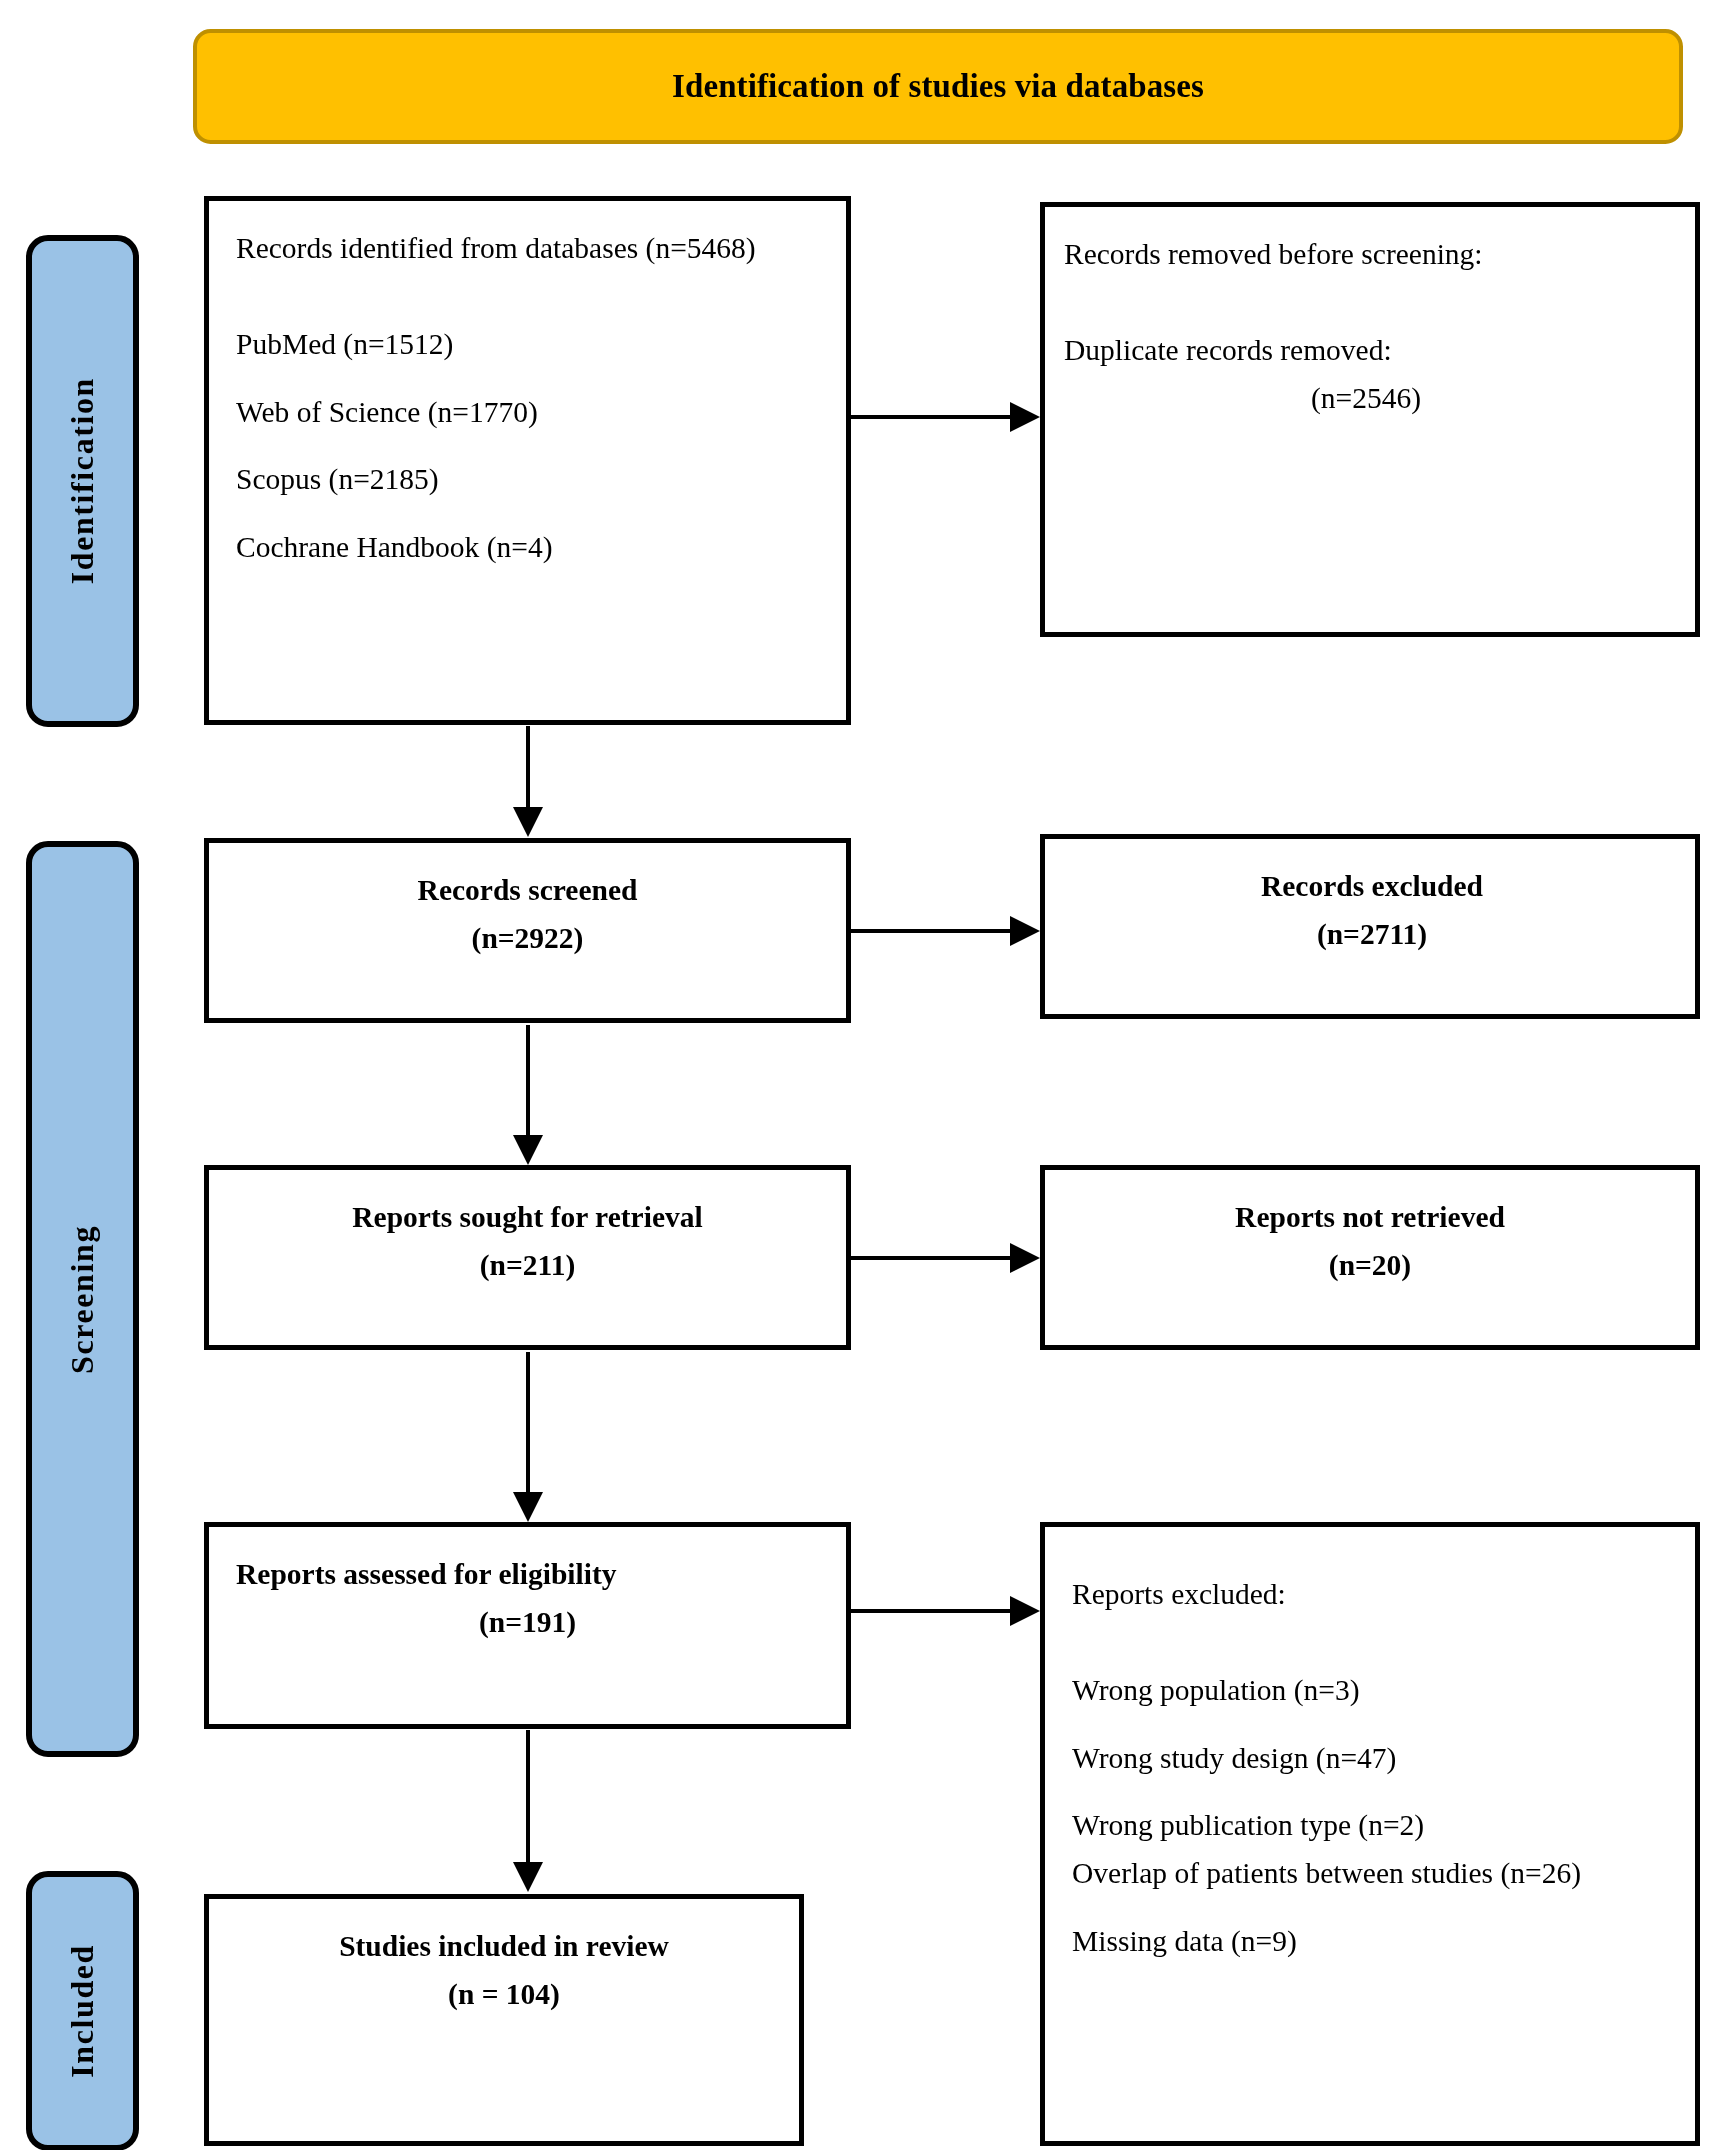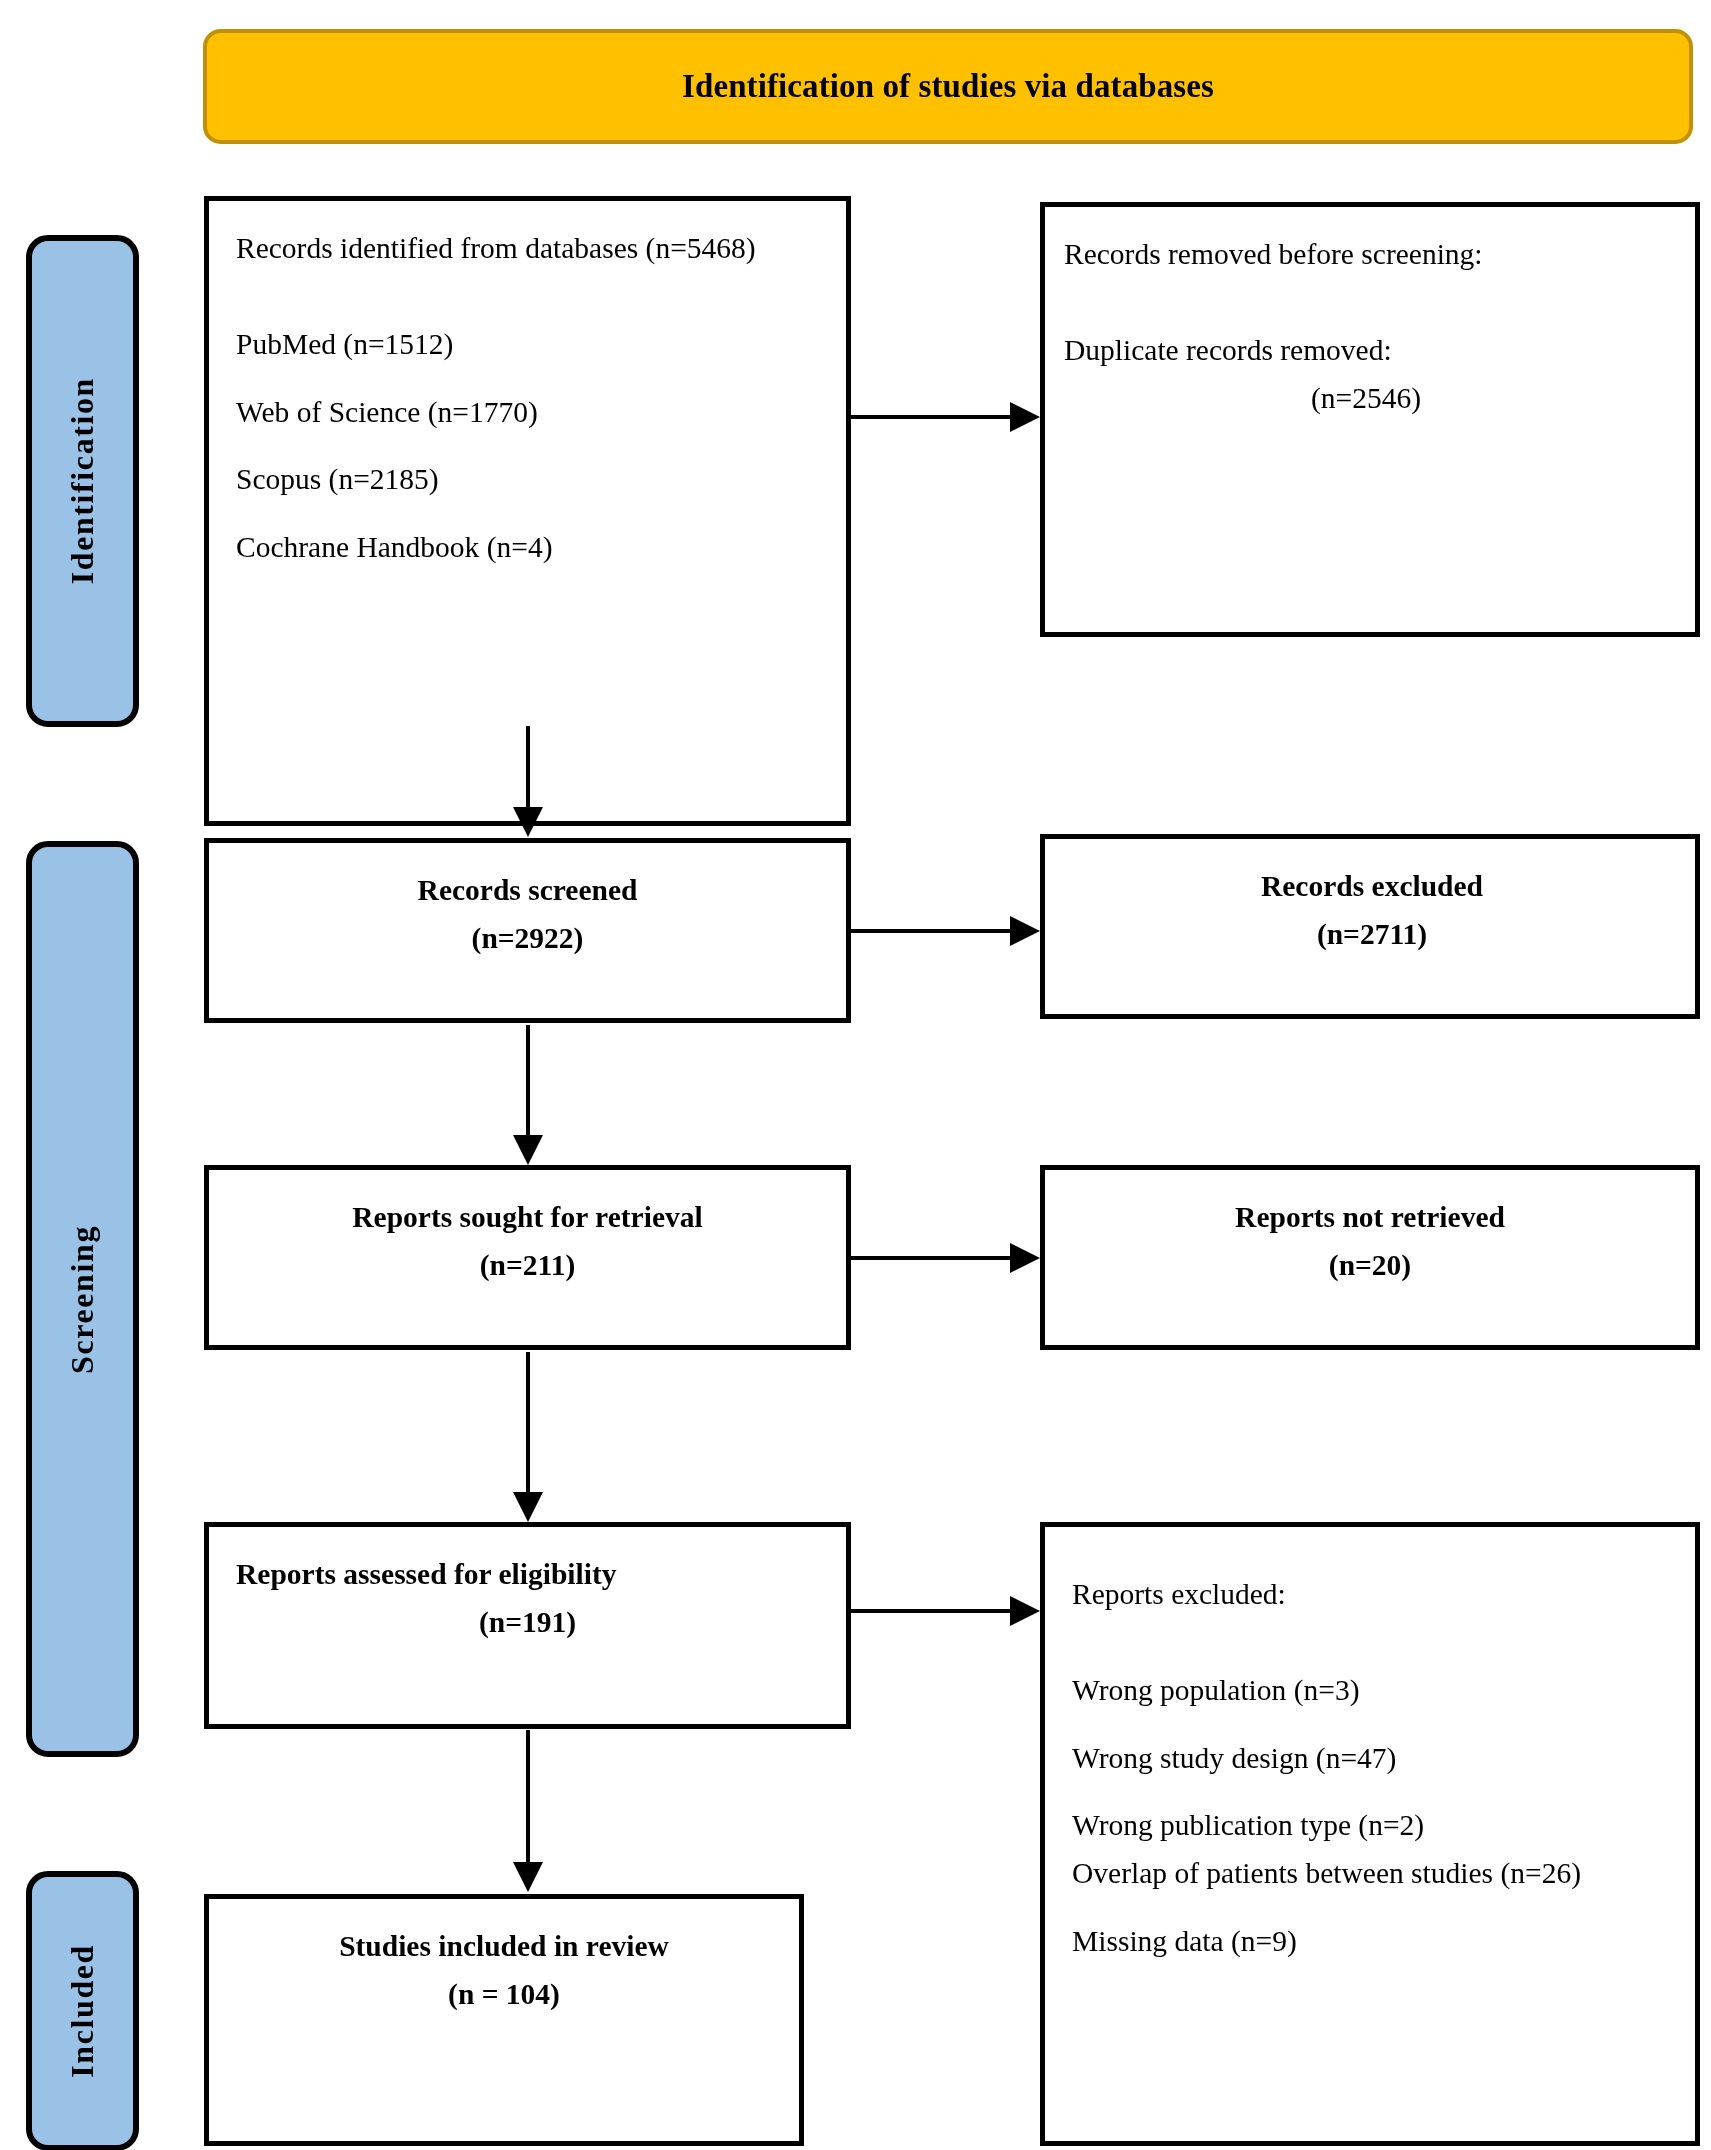--- a/index.html
+++ b/index.html
@@ -1,21 +1,21 @@
 <!DOCTYPE html>
 <html style="font-size:8.3px"><head>
 <meta charset="utf-8">
 <style>
   html,body{margin:0;padding:0;background:#ffffff;}
   body{width:1712px;height:2151px;position:relative;overflow:hidden;
        font-family:"Liberation Serif","DejaVu Serif",serif;color:#000;}
 
   
   #header-banner{
-    position:absolute;left:203px;top:28.5px;width:1490px;height:115px;
+    position:absolute;left:193px;top:28.5px;width:1490px;height:115px;
     background:#FFC000;border:4.1px solid #BF9000;border-radius:17.6px;
     box-sizing:border-box;display:flex;align-items:center;justify-content:center;
   }
   #header-banner .title{
     font-size:33px;font-weight:bold;letter-spacing:0.1px;text-align:center;
     font-family:"Liberation Serif","DejaVu Serif",serif;
   }
 
   
   .phase-bar{
@@ -36,21 +36,21 @@
   .flow-box{
     position:absolute;background:#fff;border:5.7px solid #000;
     box-sizing:border-box;padding:24px 27px;
     font-size:29.5px;line-height:1.62;
   }
   .flow-box .just{text-align:justify;text-align-last:left;hyphens:manual;}
   .flow-box .ctr {text-align:center;}
   .flow-box .lft {text-align:left;margin-top:20px;}
   .flow-box .gap {height:28px;}
 
-  #box-records-identified{left:204px;  top:196px;  width:647px; height:630px;}
+  #box-records-identified{left:204px;  top:196px;  width:647px; height:529px;}
   #box-records-removed   {left:1040px; top:202px;  width:660px; height:435px;padding-left:19px;}
   #box-records-screened  {left:204px;  top:838px; width:647px; height:185px;}
   #box-records-excluded  {left:1040px; top:834px; width:660px; height:185px;padding-left:31px;}
   #box-reports-sought    {left:204px;  top:1165px; width:647px; height:185px;}
   #box-reports-not-retr  {left:1040px; top:1165px; width:660px; height:185px;}
   #box-reports-assessed  {left:204px;  top:1522px; width:647px; height:207px;}
   #box-reports-excluded  {left:1040px; top:1522px; width:660px; height:624px;}
   #box-studies-included  {left:204px;  top:1894px; width:600px; height:252px;}
 
   

